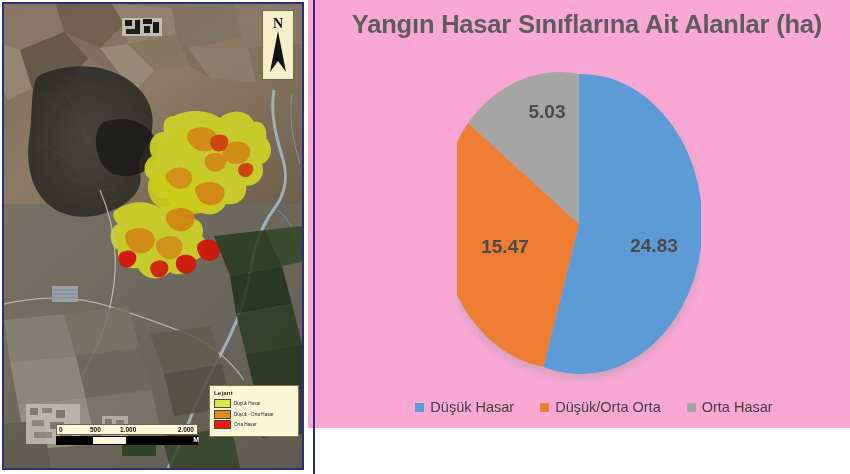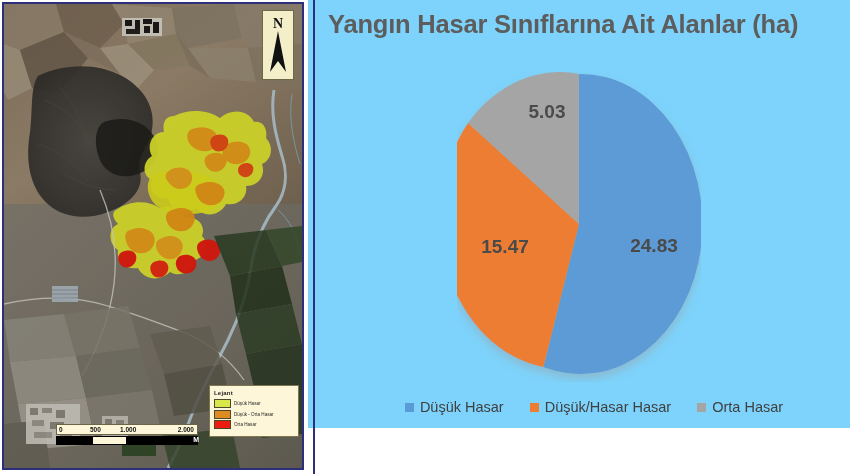--- a/index.html
+++ b/index.html
@@ -72,22 +72,22 @@
   }
 
   
   .divider{
     position:absolute;left:313px;top:0;width:2px;height:474px;
     background:#2c2f7a;z-index:9;
   }
 
   
   .chart-panel{
-    position:relative;flex:1 1 auto;height:428px;background:#7dd3fc;
-    padding-left:6px;box-sizing:border-box;
+    position:relative;flex:1 1 auto;height:428px;background:#f9a8d4;
+    padding-left:6px;box-sizing:border-box;text-align:center;
   }
   .chart-title{
     position:absolute;left:20px;top:4px;right:4px;
     font-size:25.5px;font-weight:bold;color:#5d5d5d;
     letter-spacing:-.2px;white-space:nowrap;line-height:40px;
   }
   .pie-wrap{
     position:absolute;left:0;right:0;top:72px;height:320px;
   }
   .pie-holder{
@@ -352,21 +352,21 @@
       </div>
     </div>
 
     <div class="legend">
       <div class="legend-item">
         <span class="legend-sw" style="background:#5B9BD5"></span>
         <span class="legend-lb">Düşük Hasar</span>
       </div>
       <div class="legend-item">
         <span class="legend-sw" style="background:#ED7D31"></span>
-        <span class="legend-lb">Düşük/Hasar Hasar</span>
+        <span class="legend-lb">Düşük/Orta Orta</span>
       </div>
       <div class="legend-item">
         <span class="legend-sw" style="background:#A5A5A5"></span>
         <span class="legend-lb">Orta Hasar</span>
       </div>
     </div>
 
   </div>
 </div>
 

